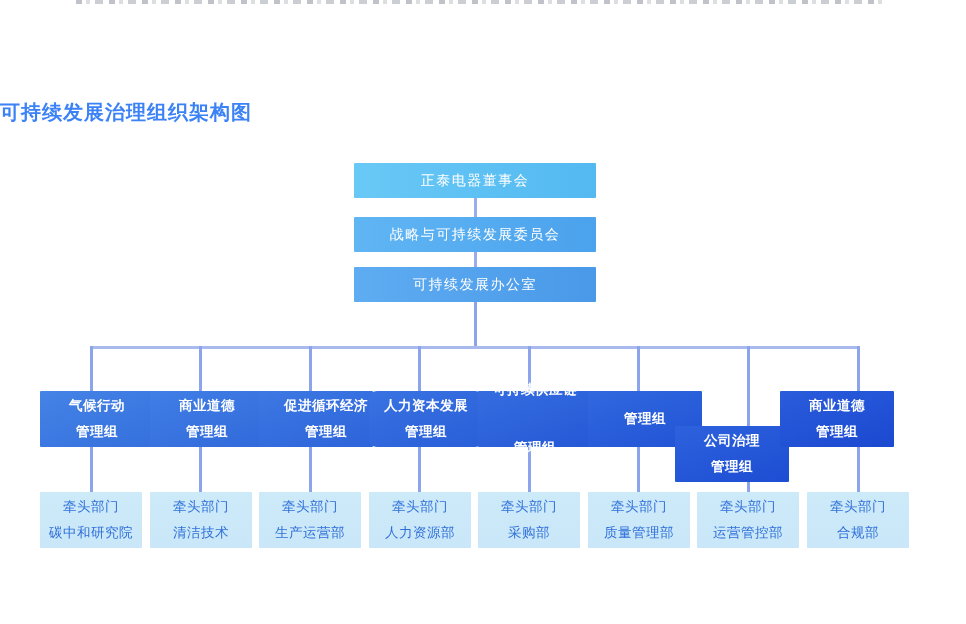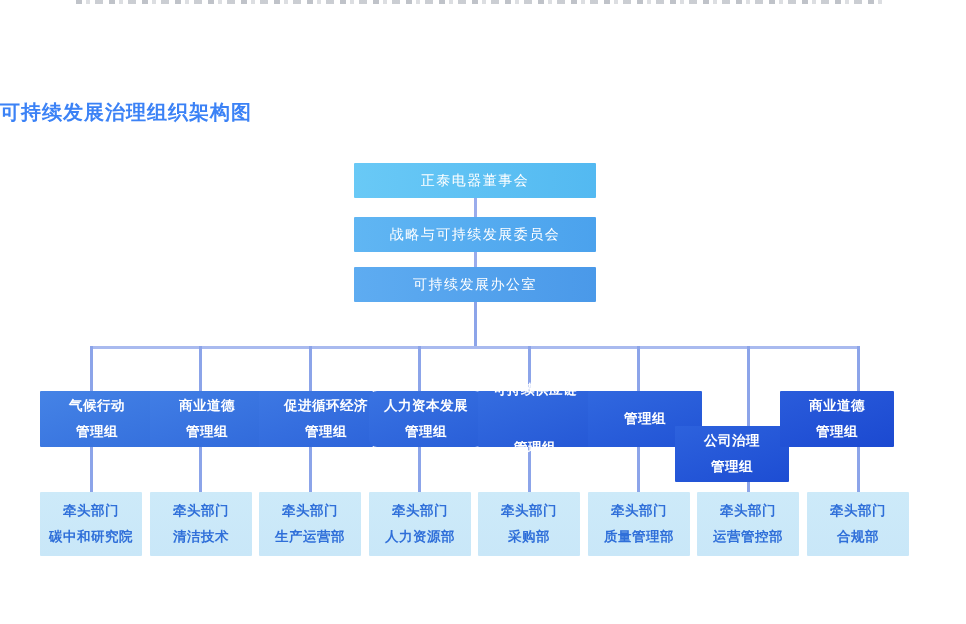--- a/index.html
+++ b/index.html
@@ -35,22 +35,22 @@
   }
   .topbox-1{top:163px;}
   .topbox-2{top:217px;}
   .topbox-3{top:267px;}
   .branch{
     top:391px;width:114px;height:56px;
     color:#ffffff;font-size:13.5px;font-weight:600;letter-spacing:.5px;
     line-height:1.9;
   }
   .lead{
-    top:492px;width:102px;height:64px;
-    color:#2F6FD9;font-size:13.5px;font-weight:700;letter-spacing:.5px;
+    top:492px;width:102px;height:56px;
+    color:#2F6FD9;font-size:13.5px;font-weight:400;letter-spacing:.5px;
     line-height:1.9;
   }
   .vline{position:absolute;width:3px;background:#8CA4E9;}
   .stub-a{left:474px;top:198px;height:19px;background:#9AACEC;}
   .stub-b{left:474px;top:252px;height:16px;background:#9AACEC;}
   .stub-c{left:474px;top:302px;height:46px;}
   .hline{
     position:absolute;left:90px;top:346px;width:769px;height:3px;
     background:#A9BAEF;
   }

